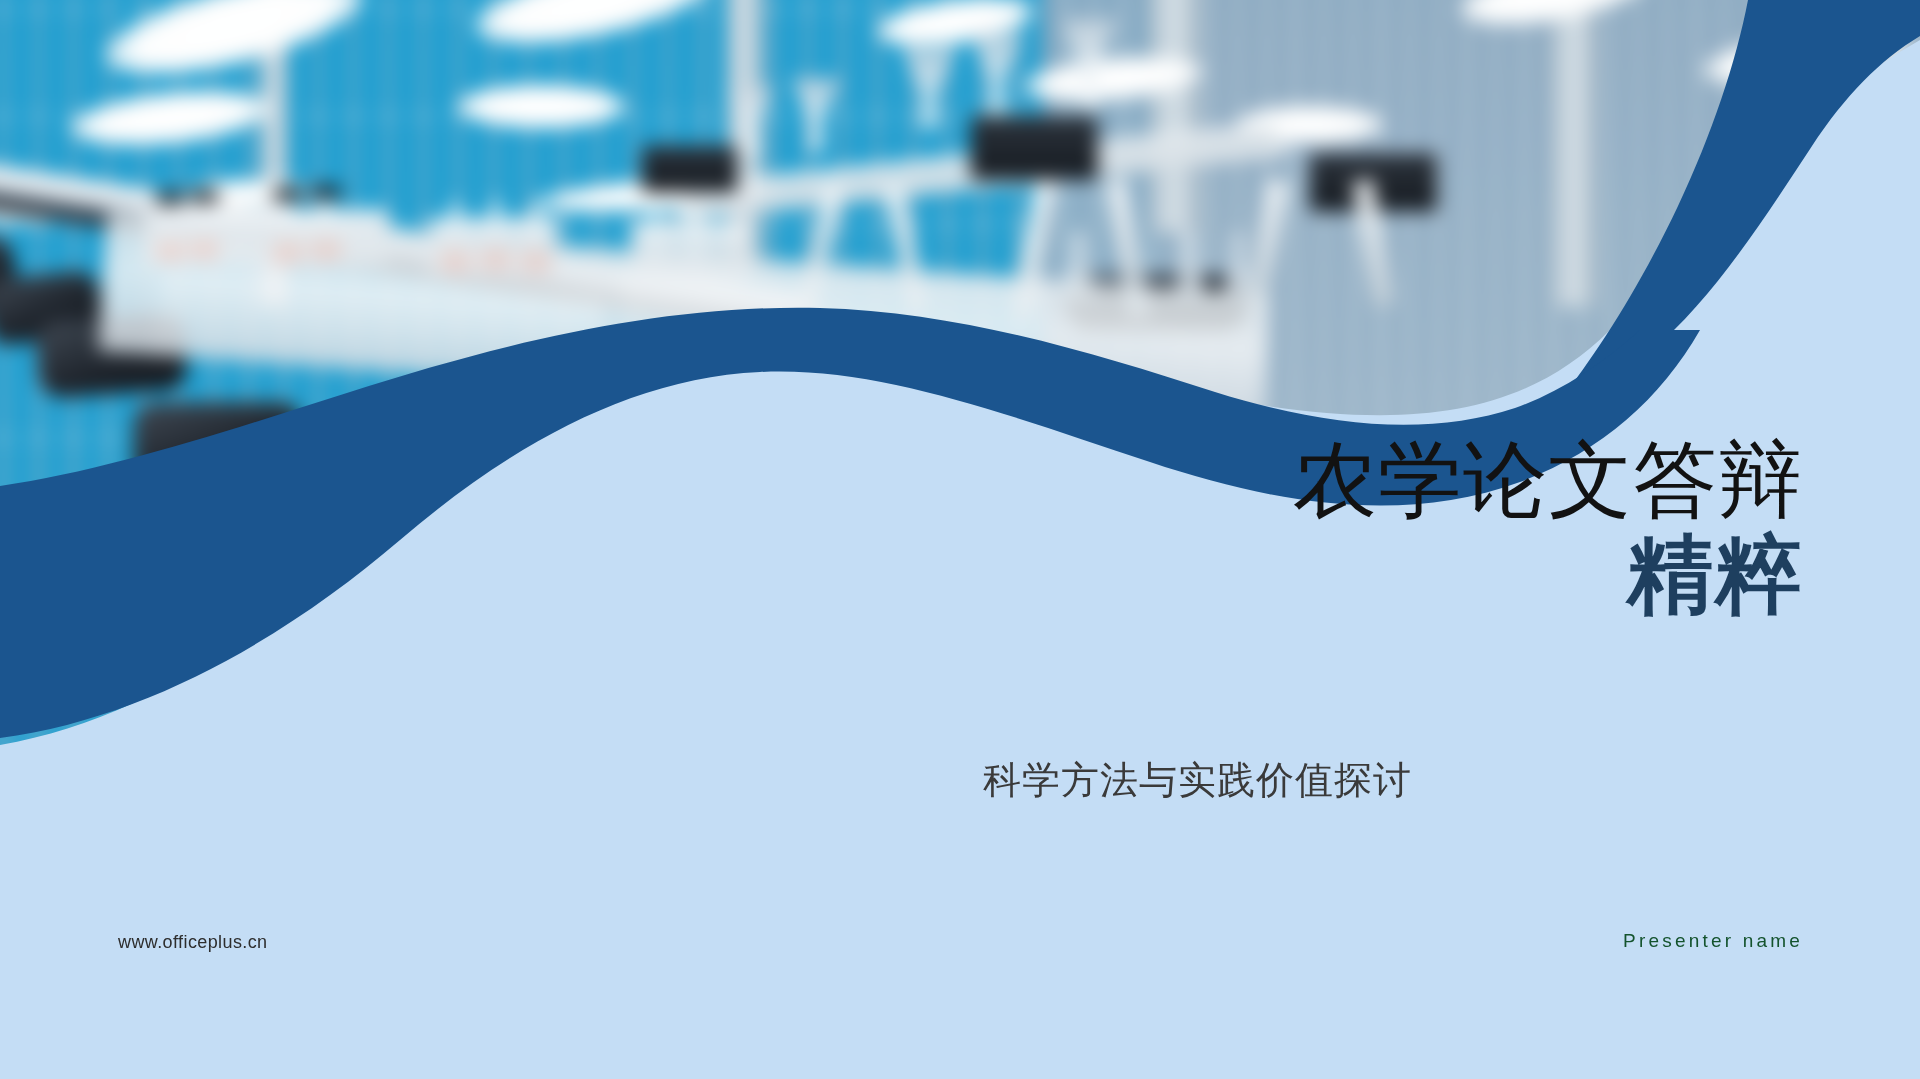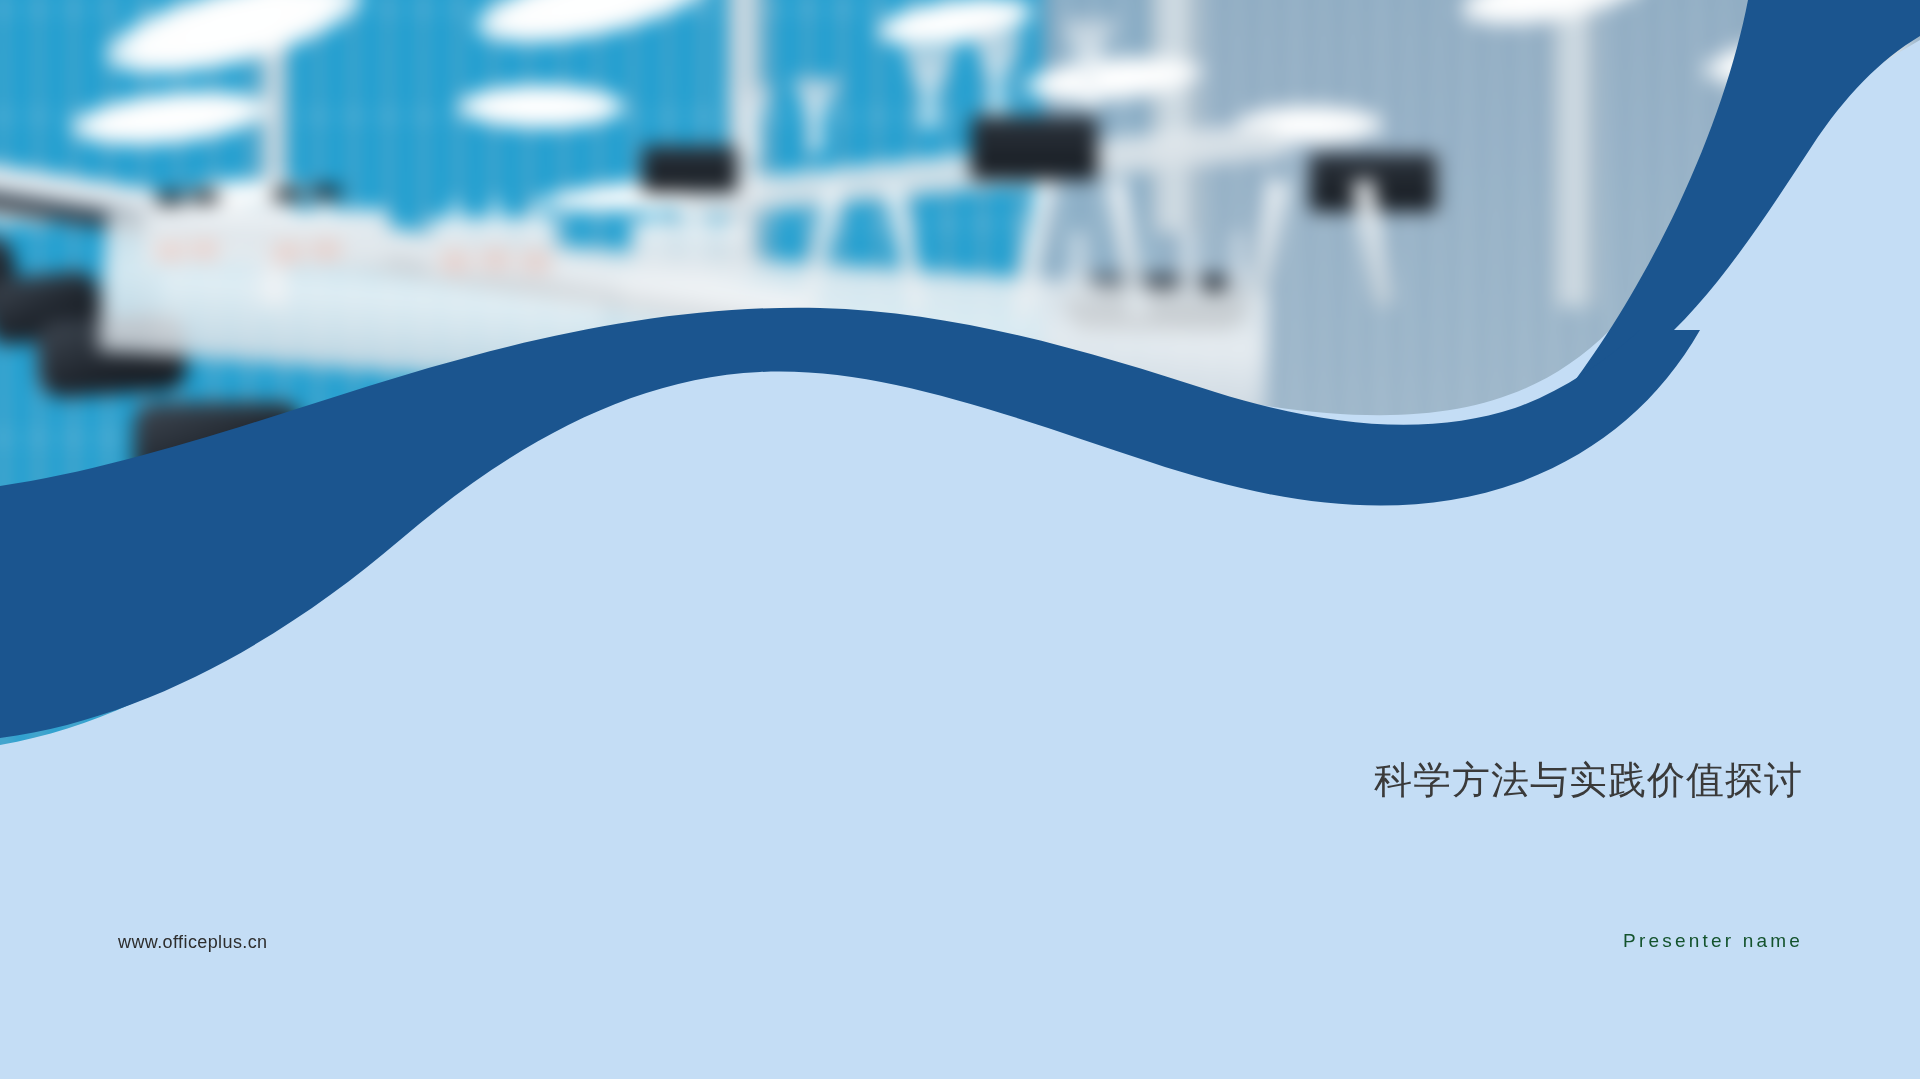--- a/index.html
+++ b/index.html
@@ -127,21 +127,21 @@
     color: #1e3f5f;
     letter-spacing: 2px;
     white-space: nowrap;
     margin-top: 4px;
   }
   .subtitle {
     position: absolute;
     right: 117px;
     top: 758px;
     width: 820px;
-    text-align: right;
+    text-align: left;
     font-size: 38px;
     line-height: 1.2;
     color: #3a3a3a;
     font-weight: 400;
     letter-spacing: 1px;
     white-space: nowrap;
   }
 
   .footer-url {
     position: absolute;
@@ -274,19 +274,23 @@
              C1330,428 1430,436 1515,408
              C1560,392 1600,366 1640,330
              L1700,330
              C1660,400 1600,452 1520,482
              C1400,526 1270,502 1150,462
              C1010,416 880,366 760,372
              C630,378 510,446 400,540
              C290,634 150,718 0,738 Z" fill="#1b558f"></path>
   </svg>
 
+  <div class="title-block">
+    <div class="title-line1">农学论文答辩</div>
+    <div class="title-line2">精粹</div>
+  </div>
 
   <div class="subtitle">科学方法与实践价值探讨</div>
 
   <div class="footer-url">www.officeplus.cn</div>
   <div class="footer-presenter">Presenter  name</div>
 
 </div>
 
 </body></html>

